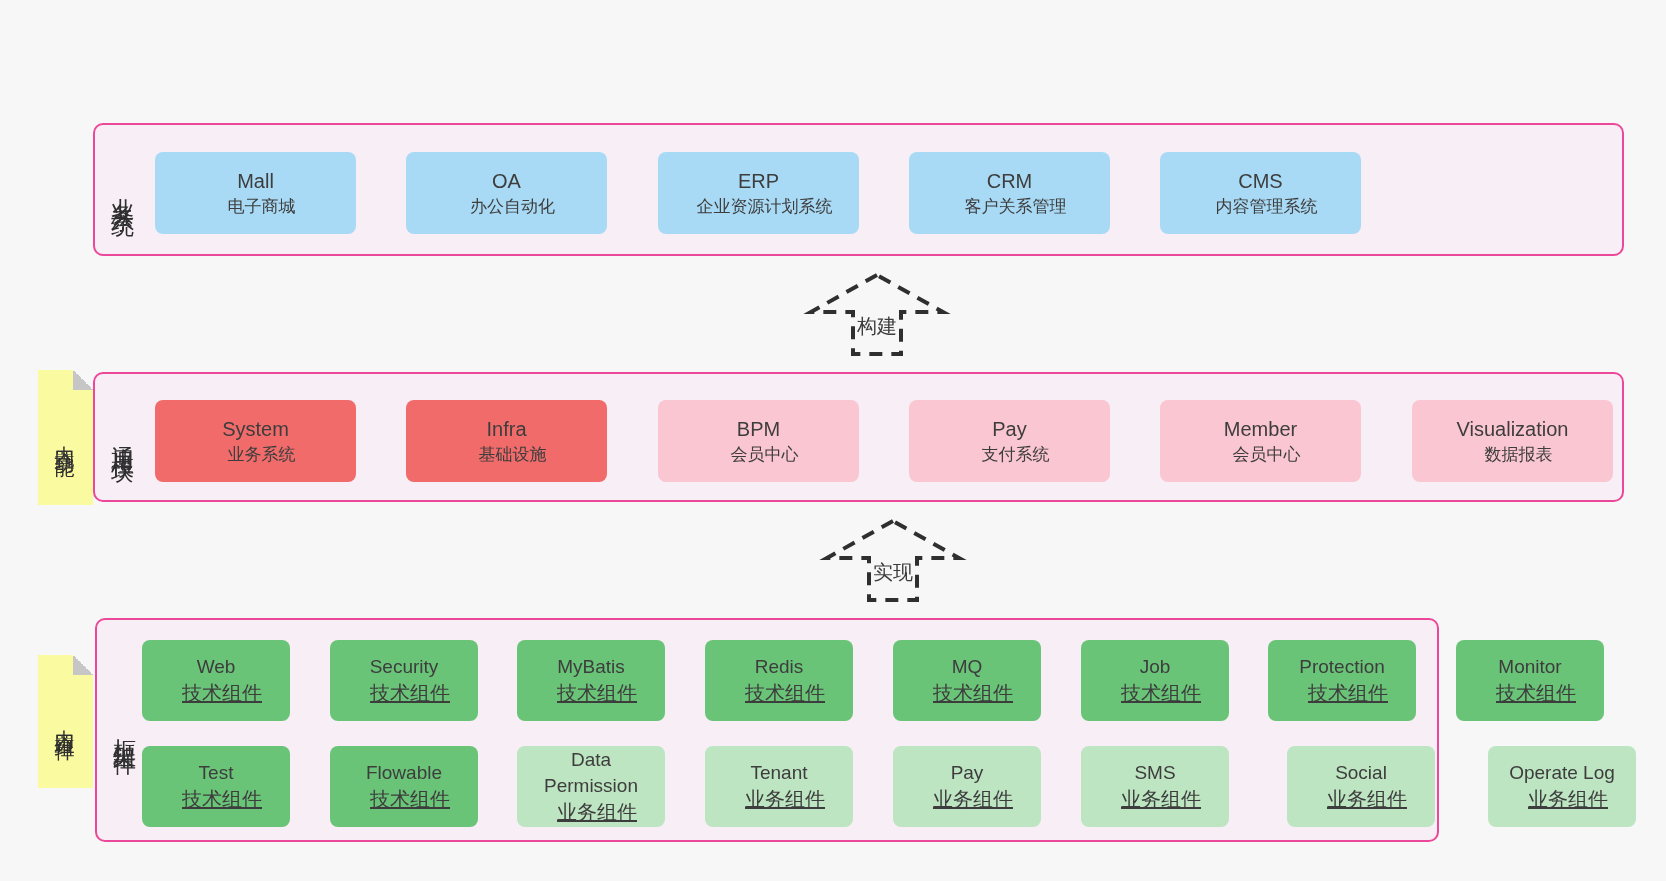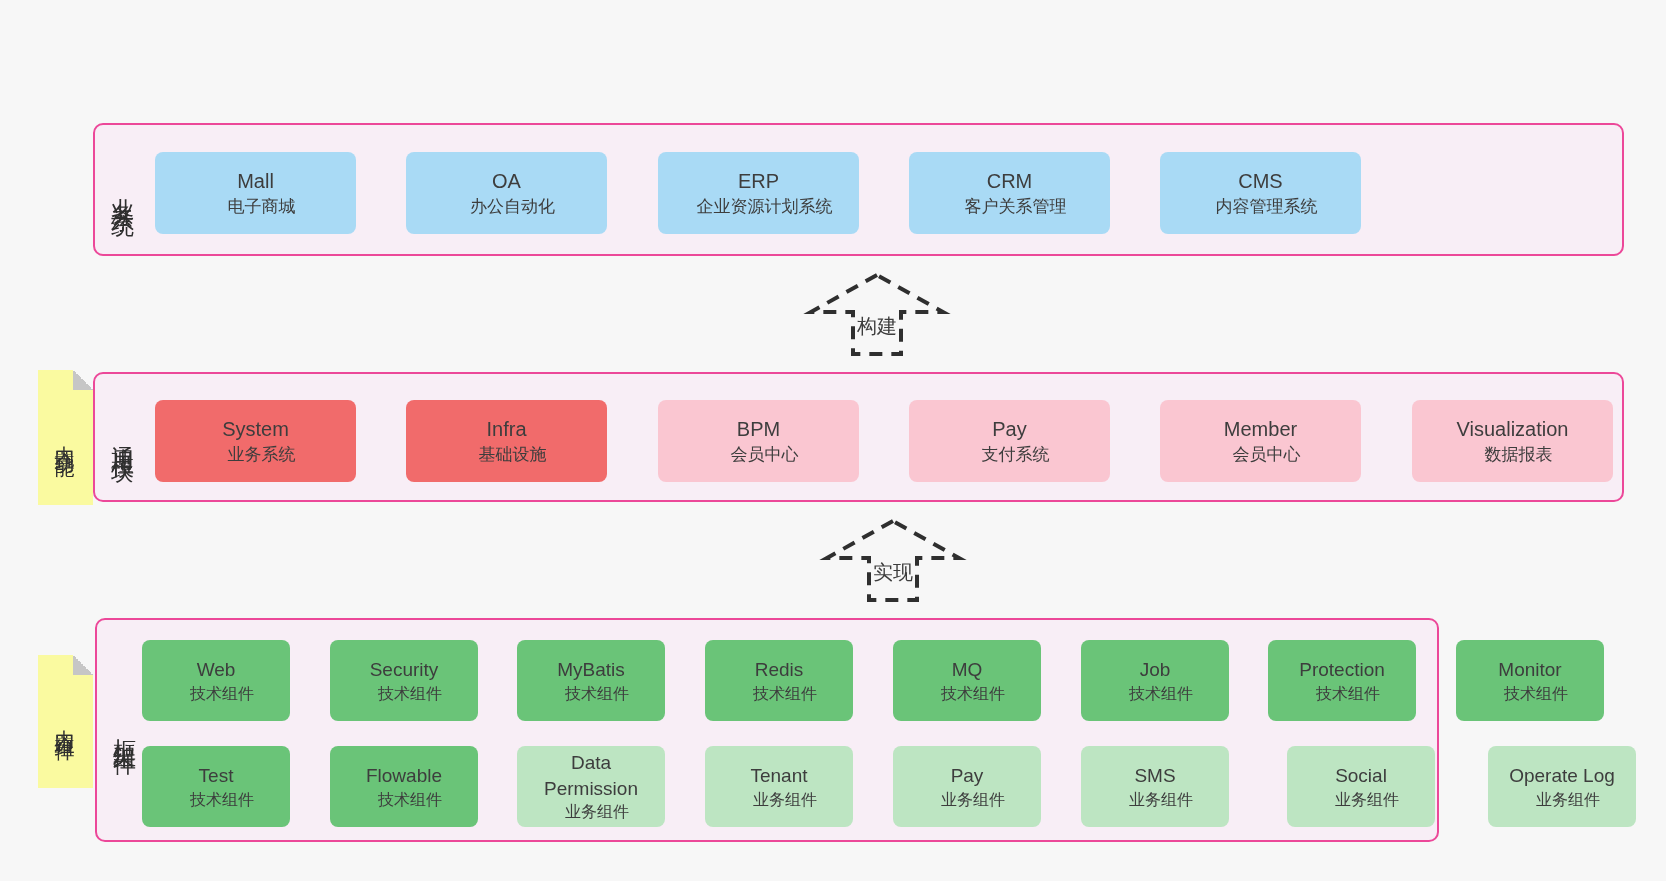--- a/index.html
+++ b/index.html
@@ -27,21 +27,21 @@
     position:absolute;border-radius:8px;box-sizing:border-box;
     display:flex;flex-direction:column;align-items:center;justify-content:center;
     text-align:center;padding:4px 6px;
   }
   .box .en{font-size:20px;line-height:1.4;}
   .box .cn{font-size:17px;line-height:1.4;padding-left:12px;}
   .box-lg{width:201px;height:82px;top:27px;}
   #panel-modules .box-lg{top:26px;}
   .box-sm{width:148px;height:81px;}
   .box-sm .en{font-size:19px;line-height:1.35;}
-  .box-sm .cn{font-size:16px;line-height:1.35;}
+  .box-sm .cn{font-size:20px;line-height:1.35;text-decoration:underline;}
   .row1{top:20px;}
   .row2{top:126px;}
 
   .blue{background:#a9daf5;}
   .red{background:#f16b6b;}
   .pink{background:#fac6d1;}
   .green{background:#6ac478;}
   .green-light{background:#bde5c2;}
 
   .sticky{position:absolute;width:55px;background:#fafaa0;}

